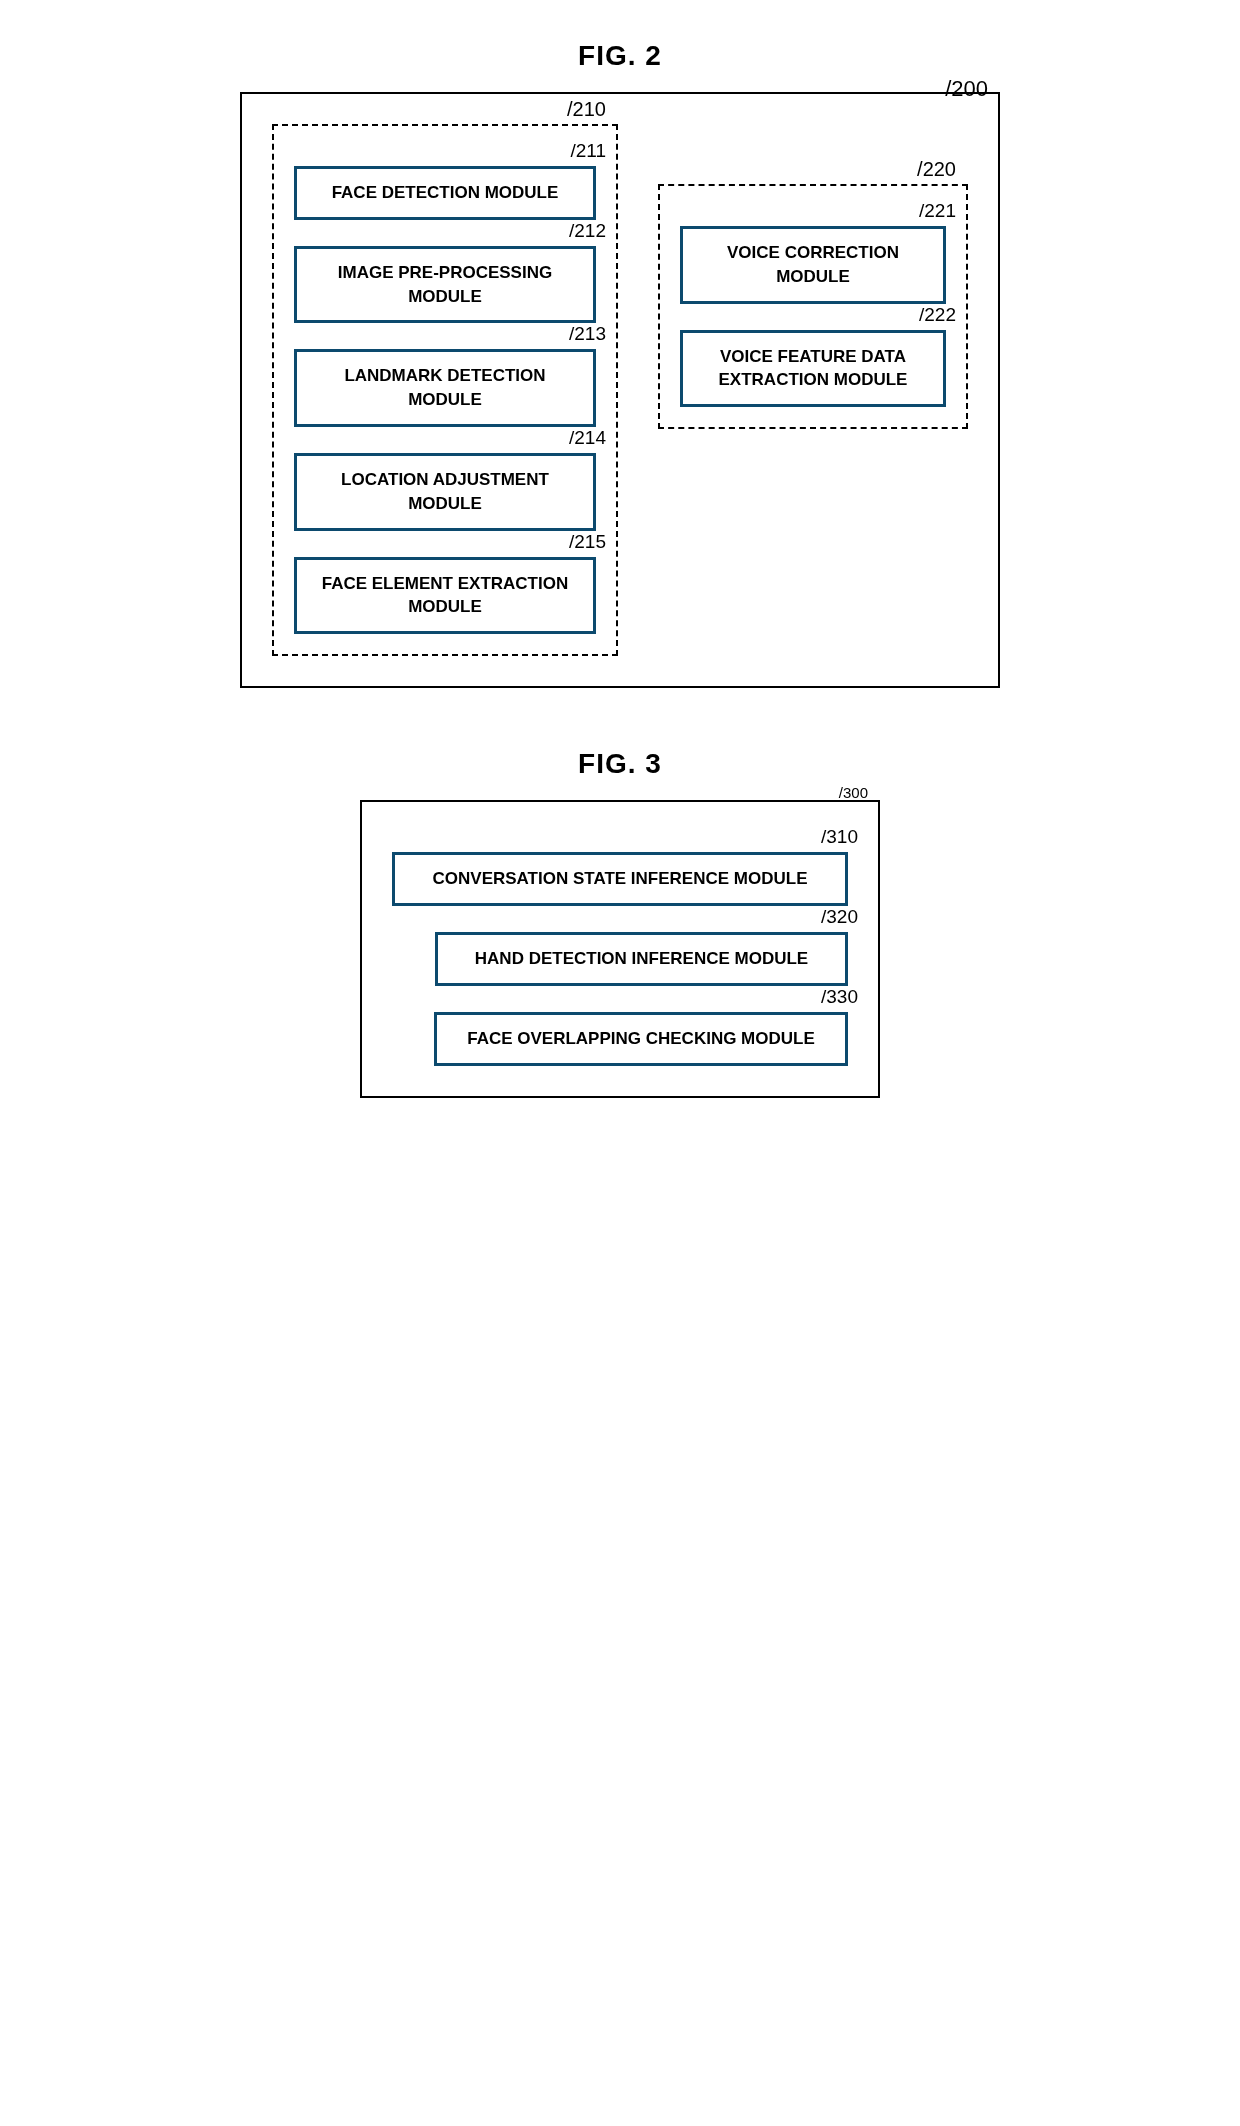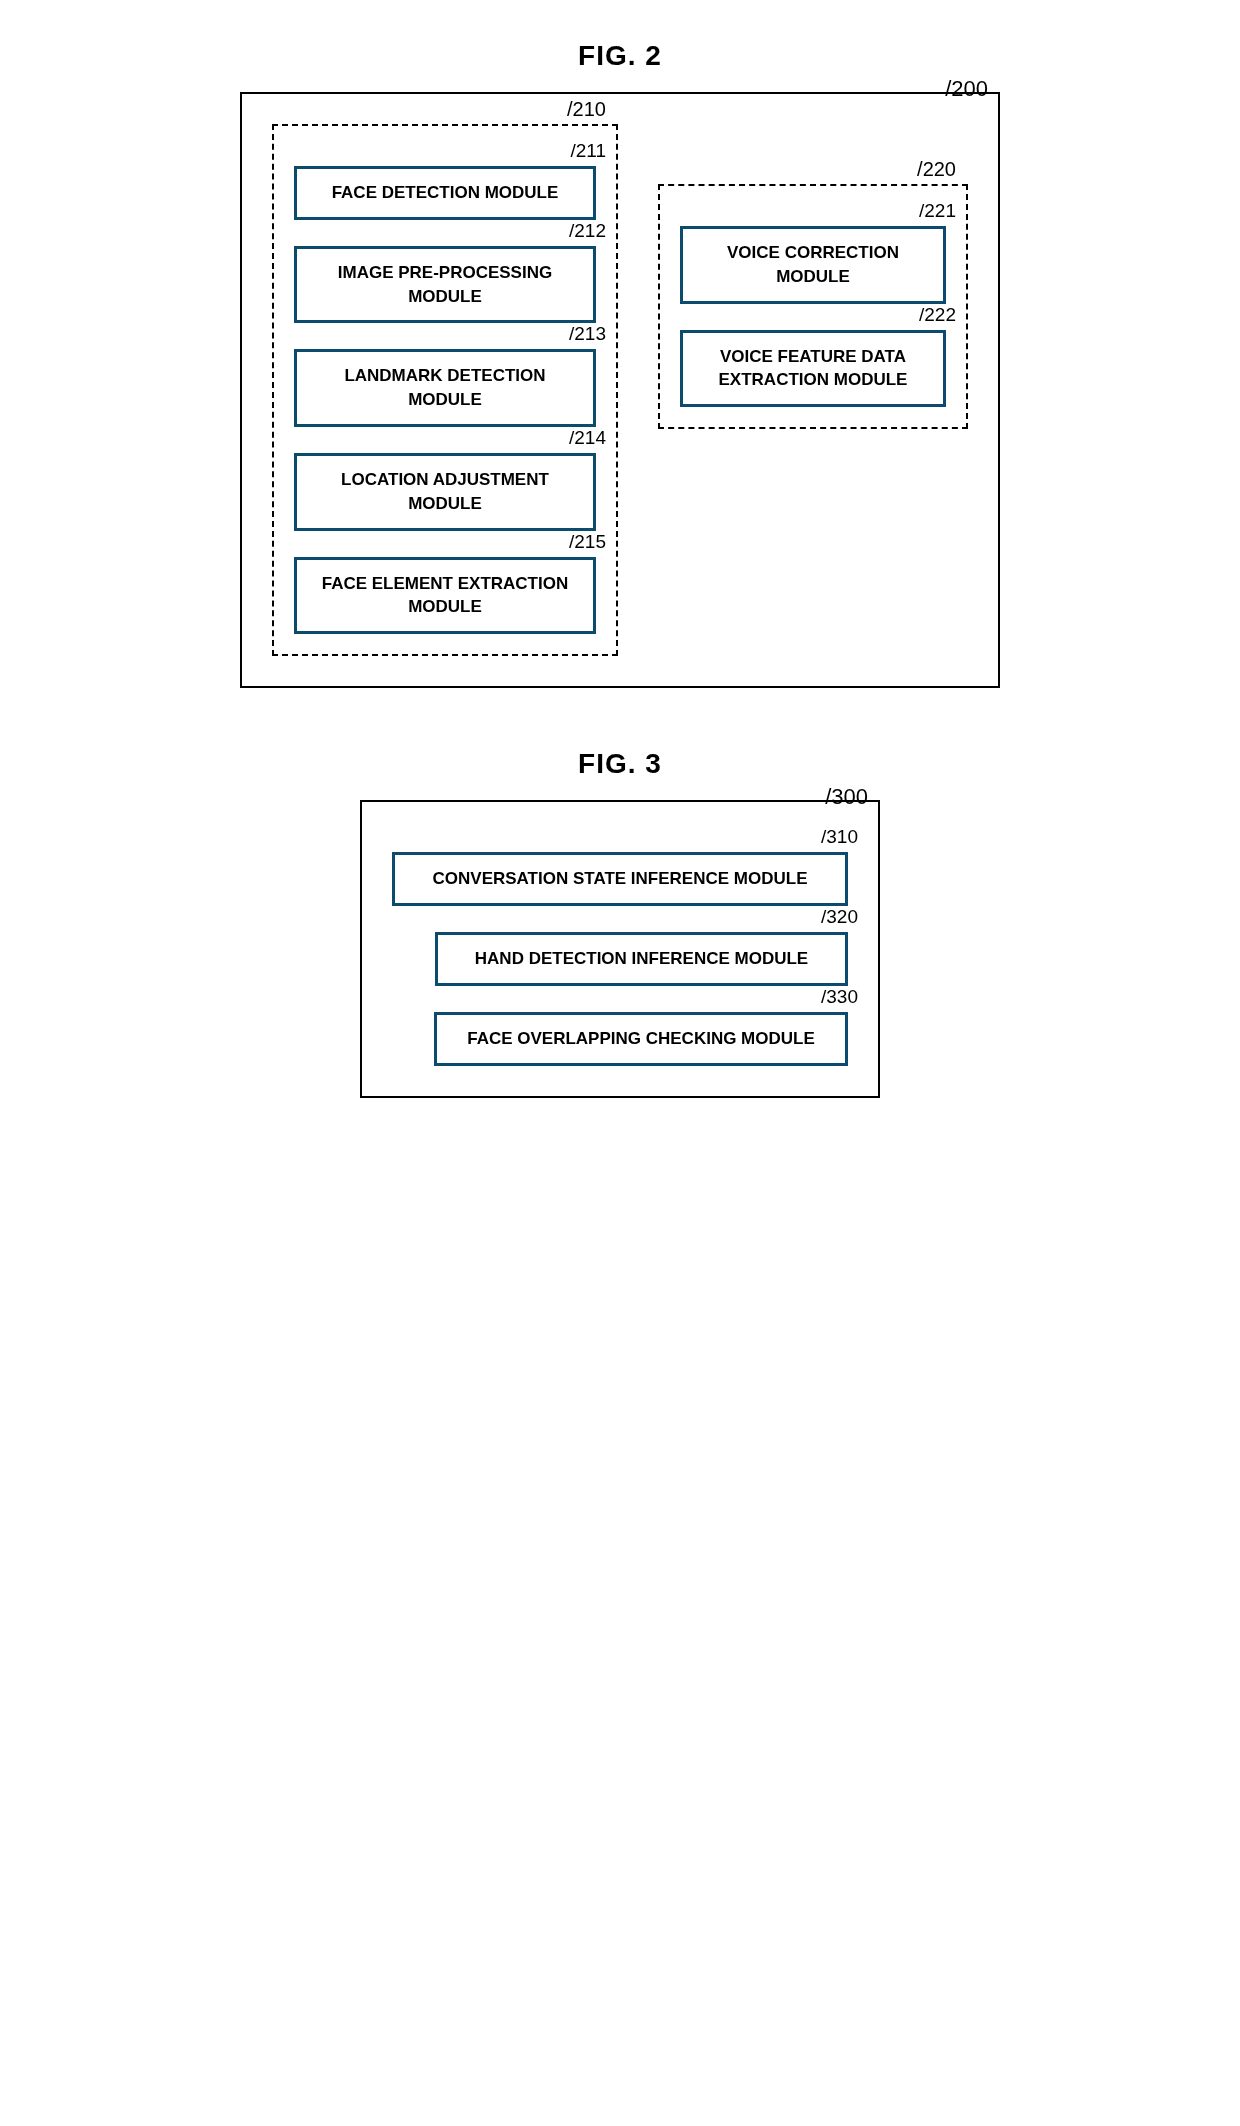--- a/index.html
+++ b/index.html
@@ -92,21 +92,21 @@
       border: 2px solid #000;
       width: 520px;
       padding: 30px 30px 30px 30px;
       margin-top: 0;
     }
 
     .fig3-label-300 {
       position: absolute;
       top: -18px;
       right: 10px;
-      font-size: 22px;
+      font-size: 15px;
     }
 
     .fig3-inner {
       display: flex;
       flex-direction: column;
       gap: 16px;
     }
   </style>
 </head>
 <body>

